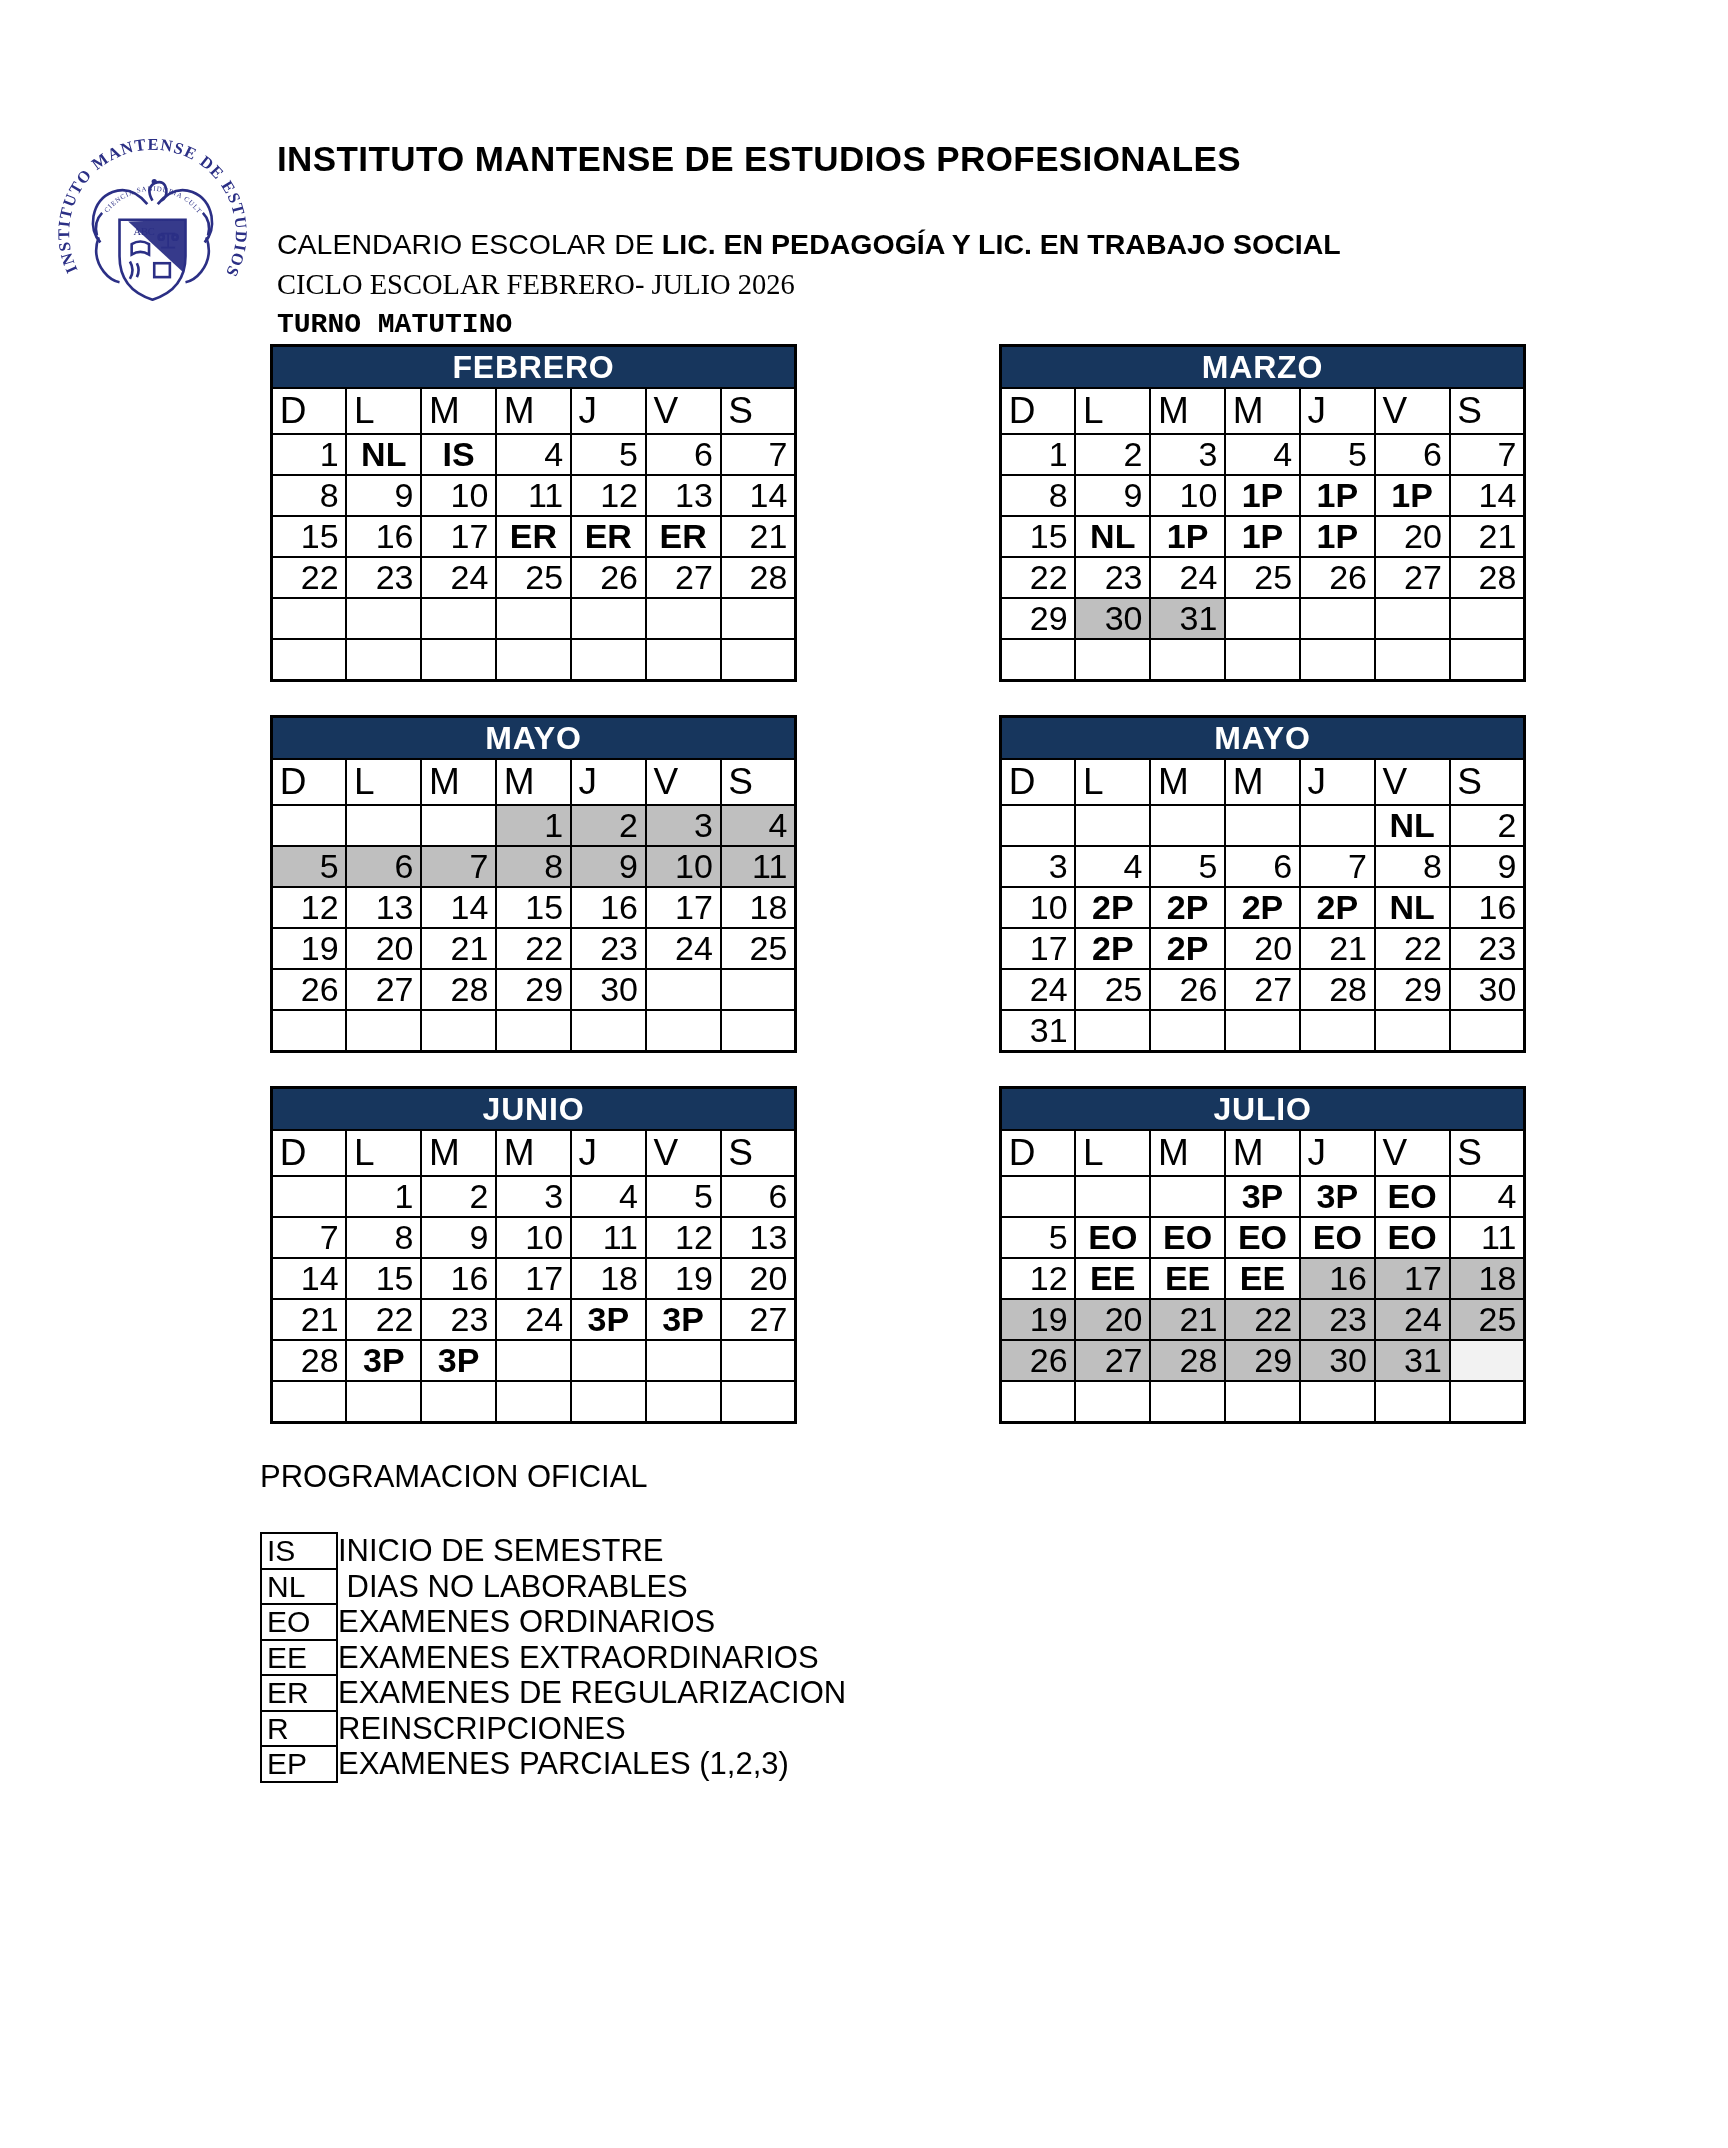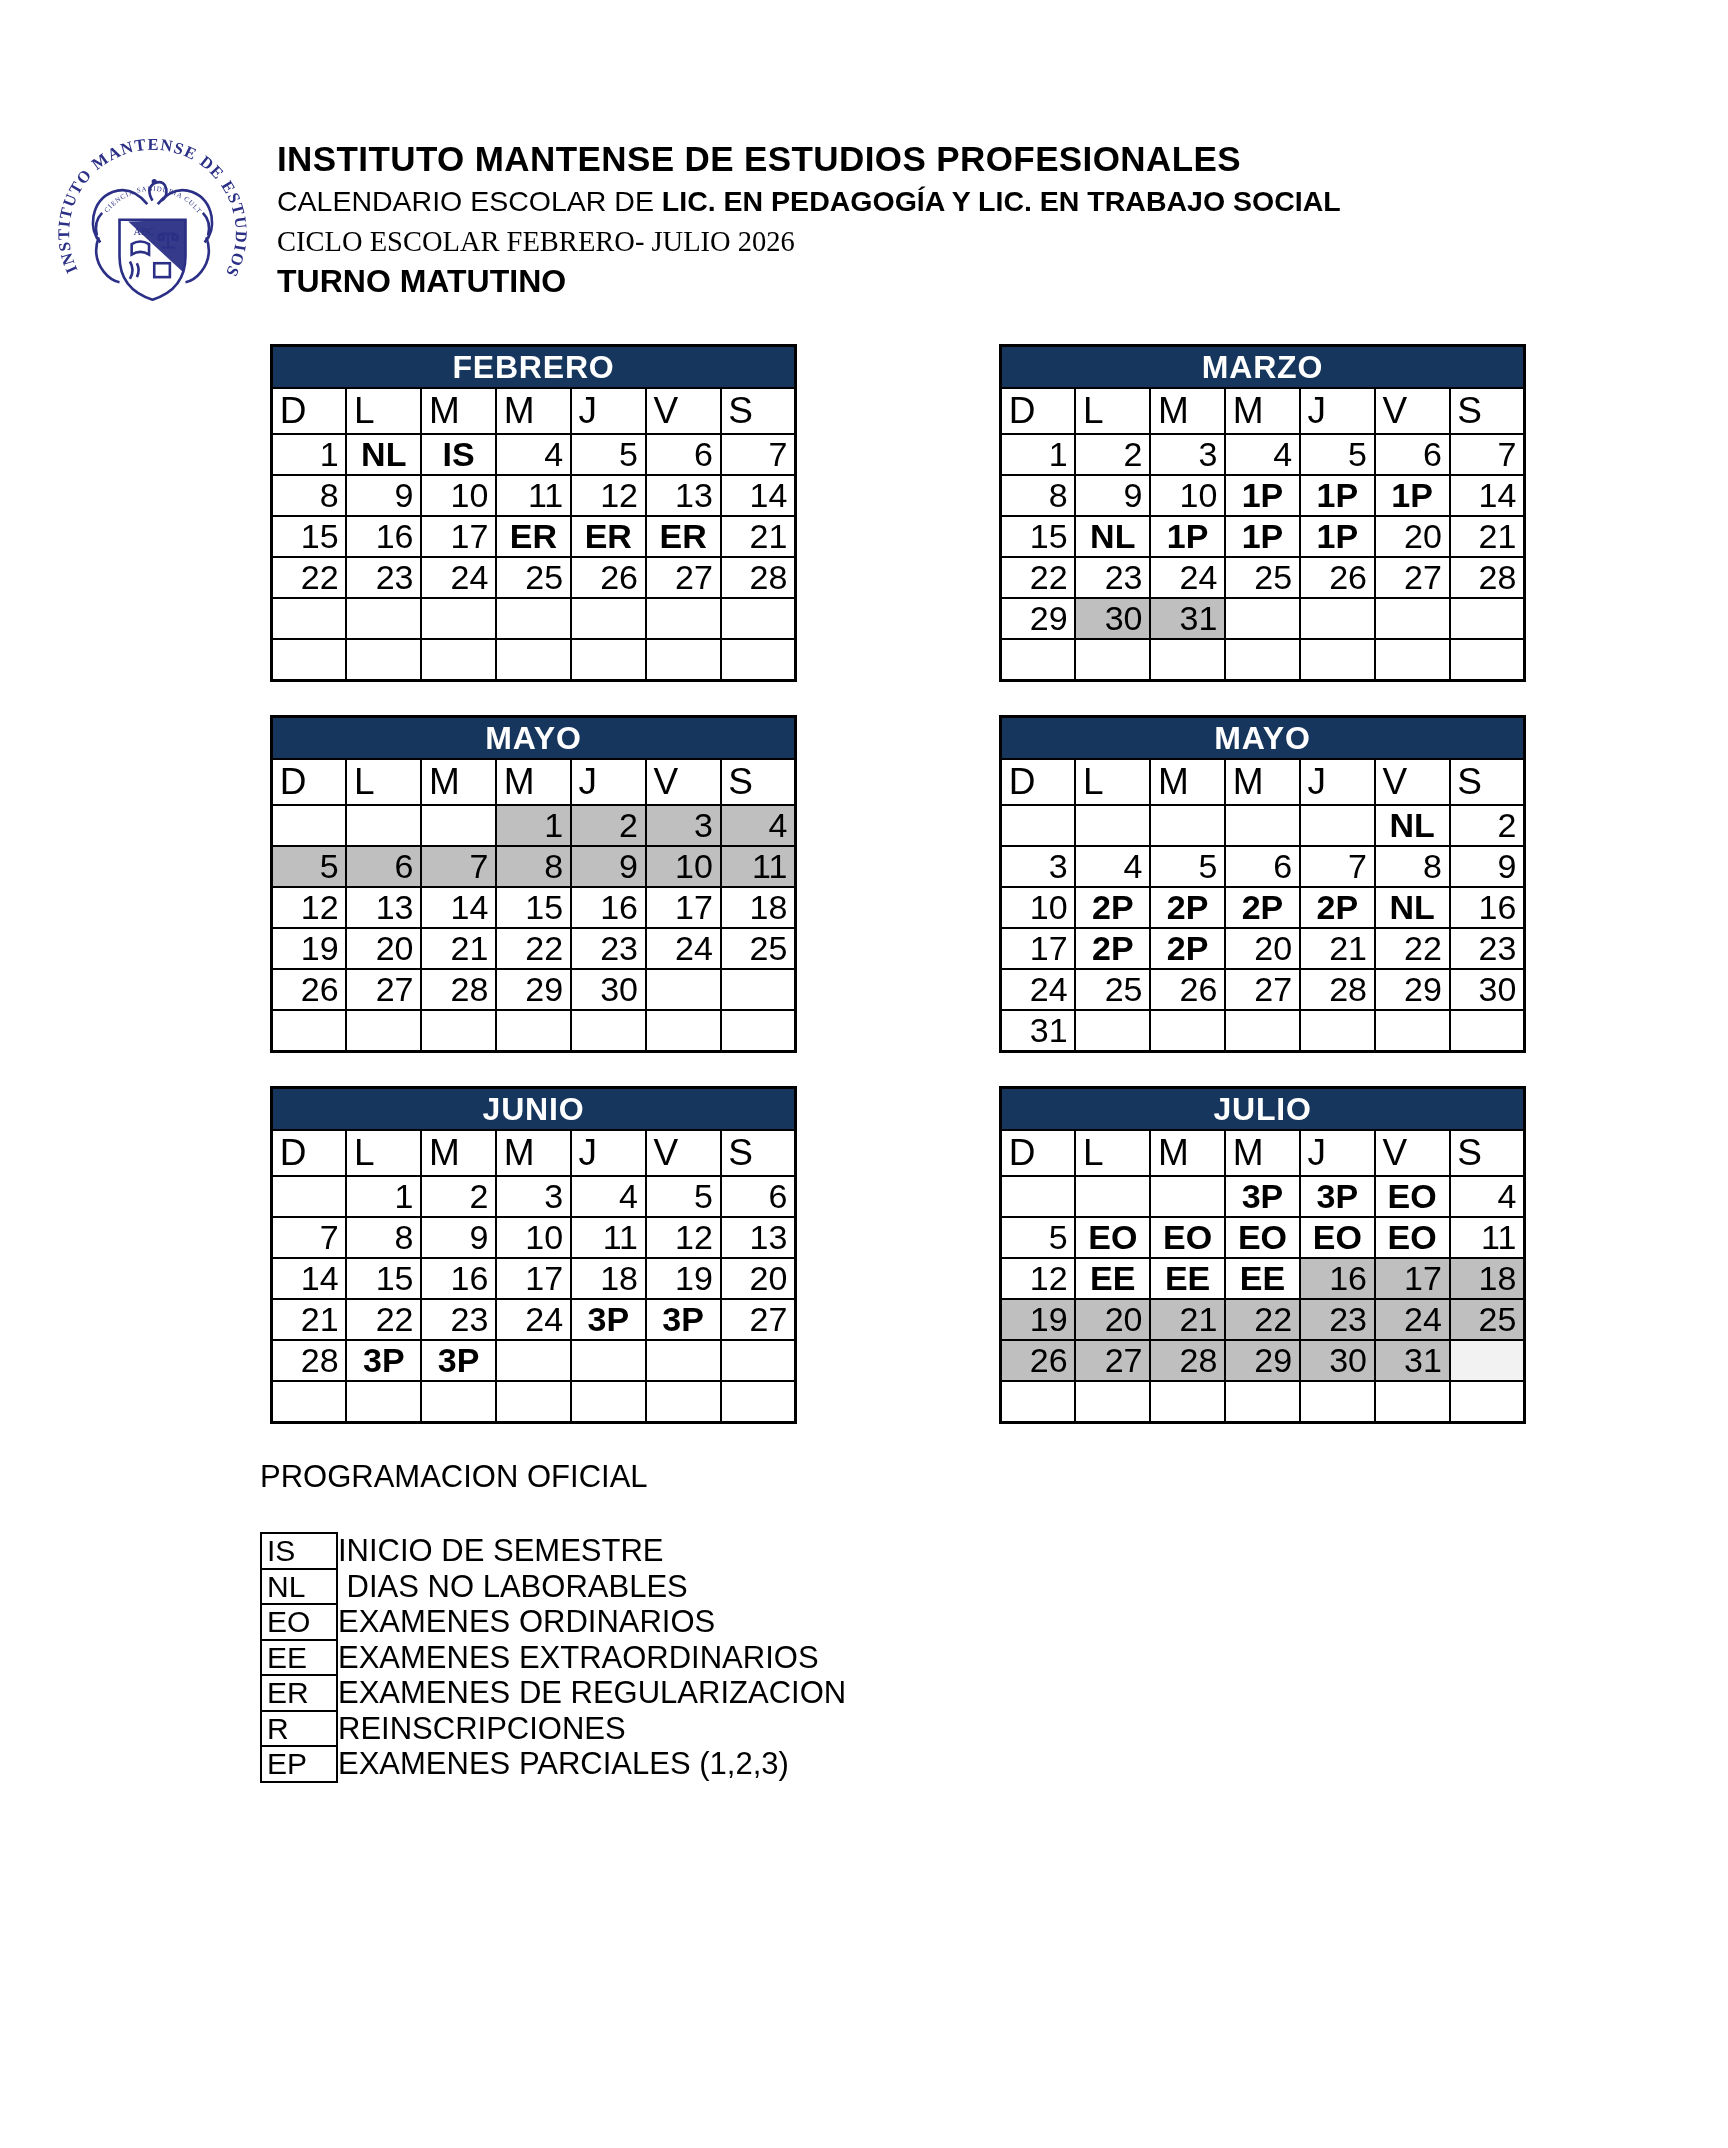--- a/index.html
+++ b/index.html
@@ -6,24 +6,24 @@
   html,body{margin:0;padding:0;background:#fff;}
   .page{
     position:relative;width:1729px;height:2148px;background:#fff;
     font-family:"Liberation Sans",sans-serif;color:#000;overflow:hidden;
   }
   
   .doc-header{position:absolute;left:0;top:0;width:1729px;height:344px;}
   .seal{position:absolute;left:52px;top:133px;width:201px;height:191px;}
   .head-text{position:absolute;left:277px;top:136px;}
   .title-line{font-size:35px;font-weight:bold;line-height:45px;white-space:nowrap;letter-spacing:0.4px;}
-  .subtitle-line{font-size:28.5px;line-height:41px;white-space:nowrap;}
+  .subtitle-line{font-size:28.5px;line-height:41px;white-space:nowrap;margin-top:43px;}
   .subtitle-line b{font-size:28.5px;}
   .cycle-line{font-size:28.5px;line-height:40px;white-space:nowrap;font-family:Liberation Serif, serif;}
-  .shift-line{font-size:32px;font-weight:bold;line-height:39px;white-space:nowrap;}
+  .shift-line{font-size:28px;font-weight:bold;line-height:39px;white-space:nowrap;font-family:Liberation Mono, monospace;}
   
   .months{
     position:absolute;left:270px;top:344px;
     display:grid;grid-template-columns:527px 527px;column-gap:202px;row-gap:33px;
   }
   table.month{border-collapse:collapse;table-layout:fixed;width:527px;border:3.4px solid #000;}
   .month th,.month td{border:2.5px solid #000;padding:0;overflow:hidden;}
   .month .mtitle{
     height:40px;background:var(--navy,#17365D);color:#fff;
     font-size:32px;font-weight:bold;text-align:center;letter-spacing:0.8px;

